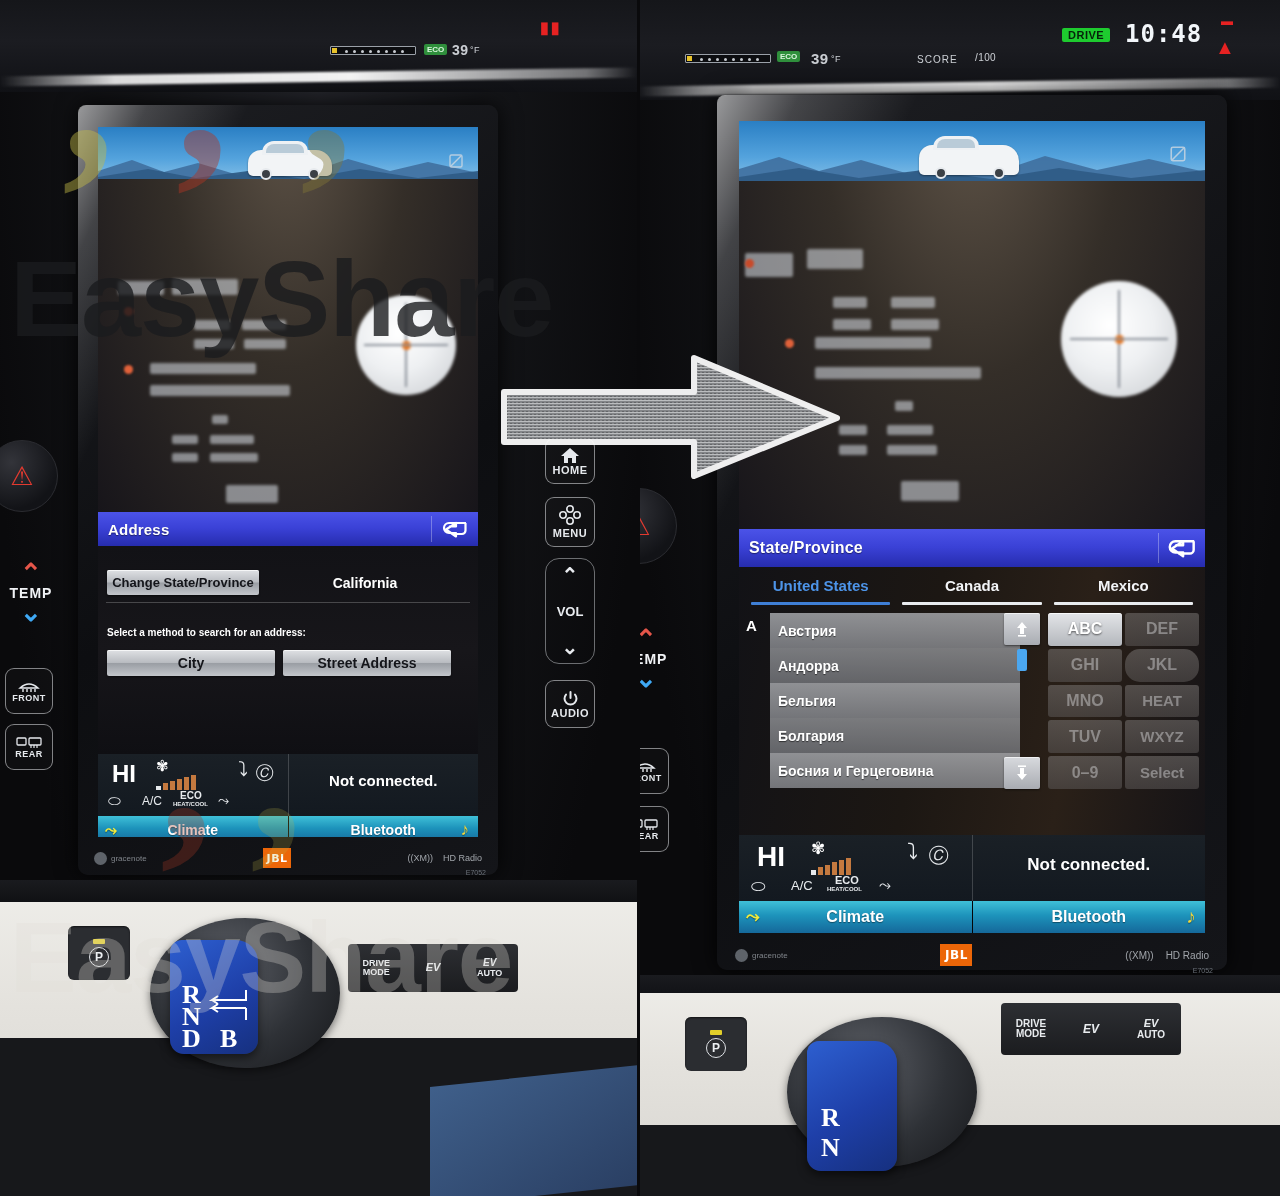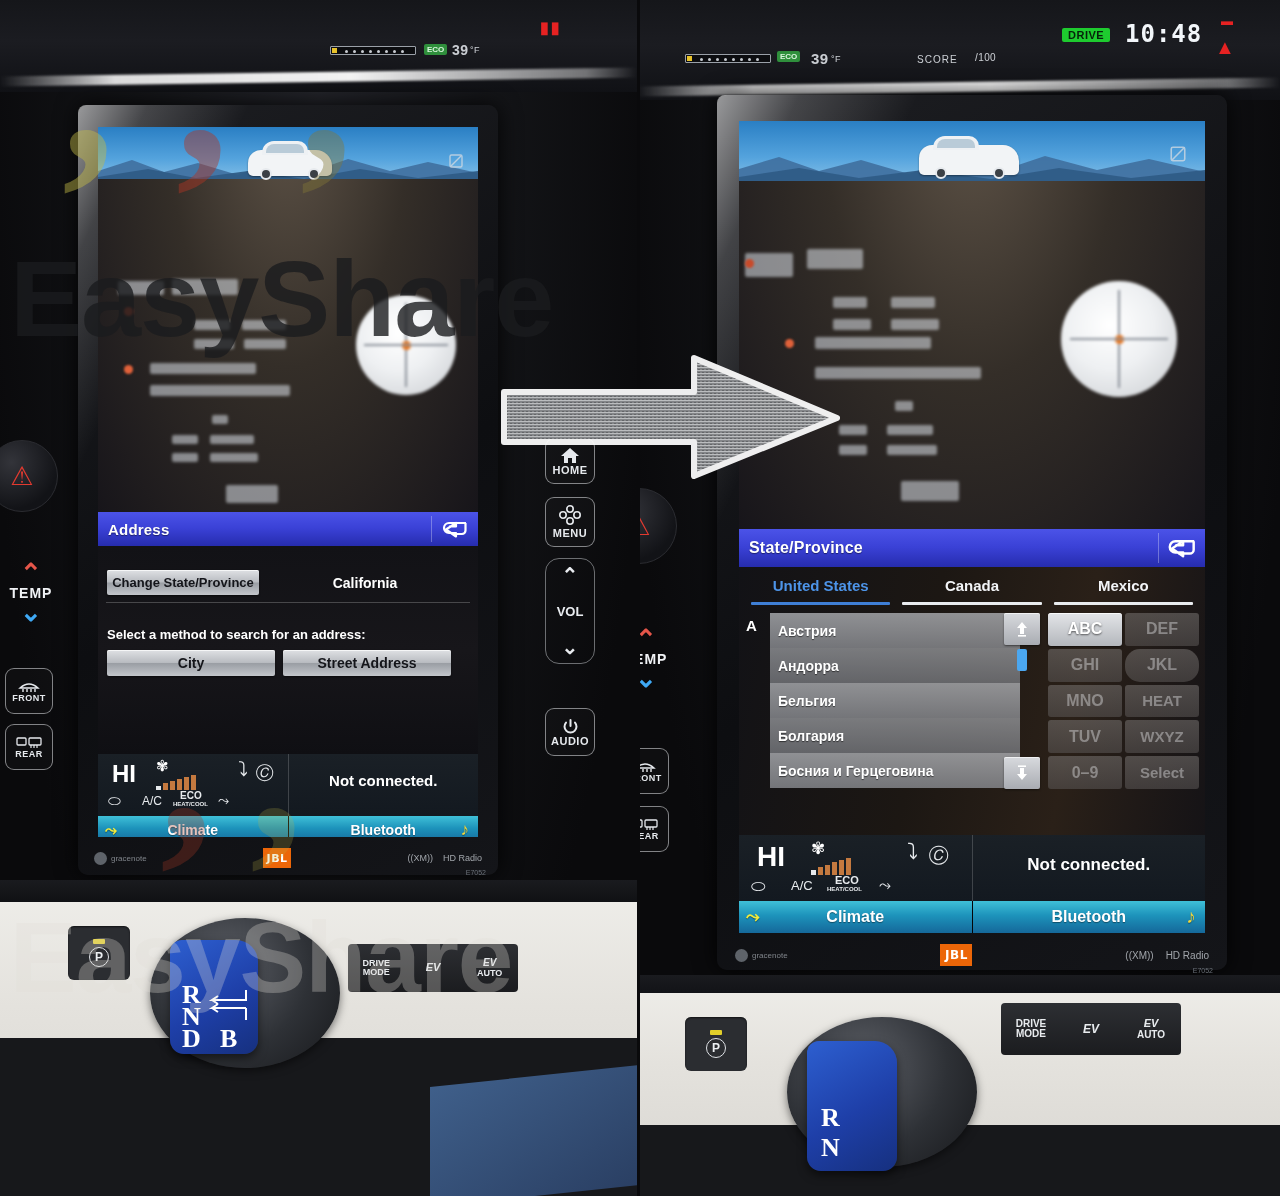--- a/index.html
+++ b/index.html
@@ -340,21 +340,21 @@
               <path d="M23.5,3 L23.5,10.5 A3.5,3.5 0 0 1 20,14 L10,14" fill="none" stroke="#fff" stroke-width="2.2"></path>
             </svg>
         </div>
       </div>
 
       <div class="body-dark" style="top:419px; height:208px;">
         <div class="gbtn" style="left:9px; top:24px; width:152px; height:25px; font-size:13px;">Change State/Province</div>
         <div class="lbl-white" style="left:172px; top:29px; font-size:14px; width:190px; text-align:center;">California</div>
         <div class="hrule" style="left:8px; right:8px; top:56px;"></div>
 
-        <div class="lbl-white" style="left:9px; top:81px; font-size:13px;">Select a method to search for an address:</div>
+        <div class="lbl-white" style="left:9px; top:81px; font-size:10px;">Select a method to search for an address:</div>
 
         <div class="gbtn" style="left:9px; top:104px; width:168px; height:26px; font-size:14px;">City</div>
         <div class="gbtn" style="left:185px; top:104px; width:168px; height:26px; font-size:14px;">Street Address</div>
       </div>
 
       <div class="climate-strip" style="top:627px; height:62px;">
         <div class="climate-left">
           <div class="hi" style="left:14px; top:6px; font-size:24px;">HI</div>
           <div class="fanicon" style="left:58px; top:3px; font-size:15px;">✾</div>
           <div class="fanbars" style="left:58px; top:20px; height:16px;">
@@ -420,21 +420,21 @@
         <circle cx="19" cy="10" r="3.2" fill="none" stroke="#e6e9ed" stroke-width="1.6"></circle>
         <circle cx="12" cy="16" r="3.2" fill="none" stroke="#e6e9ed" stroke-width="1.6"></circle>
       </svg>
       <span class="pl">MENU</span>
     </div>
     <div class="volrocker" style="left:545px; top:558px; width:50px; height:106px;">
       <span class="chev">⌃</span>
       <span style="font-size:13px; font-weight:bold;">VOL</span>
       <span class="chev">⌄</span>
     </div>
-    <div class="pbtn" style="left:545px; top:708px; width:50px; height:48px;">
+    <div class="pbtn" style="left:545px; top:680px; width:50px; height:48px;">
       <svg width="17" height="17" viewBox="0 0 17 17">
           <path d="M8.5,2 L8.5,8" stroke="#e6e9ed" stroke-width="2" stroke-linecap="round"></path>
           <path d="M4,4.6 A6,6 0 1 0 13,4.6" fill="none" stroke="#e6e9ed" stroke-width="2" stroke-linecap="round"></path>
         </svg>
       <span class="pl">AUDIO</span>
     </div>
   </div>
 
   <div>
     <div class="hazard" style="left:-14px; top:440px; width:72px; height:72px;">

